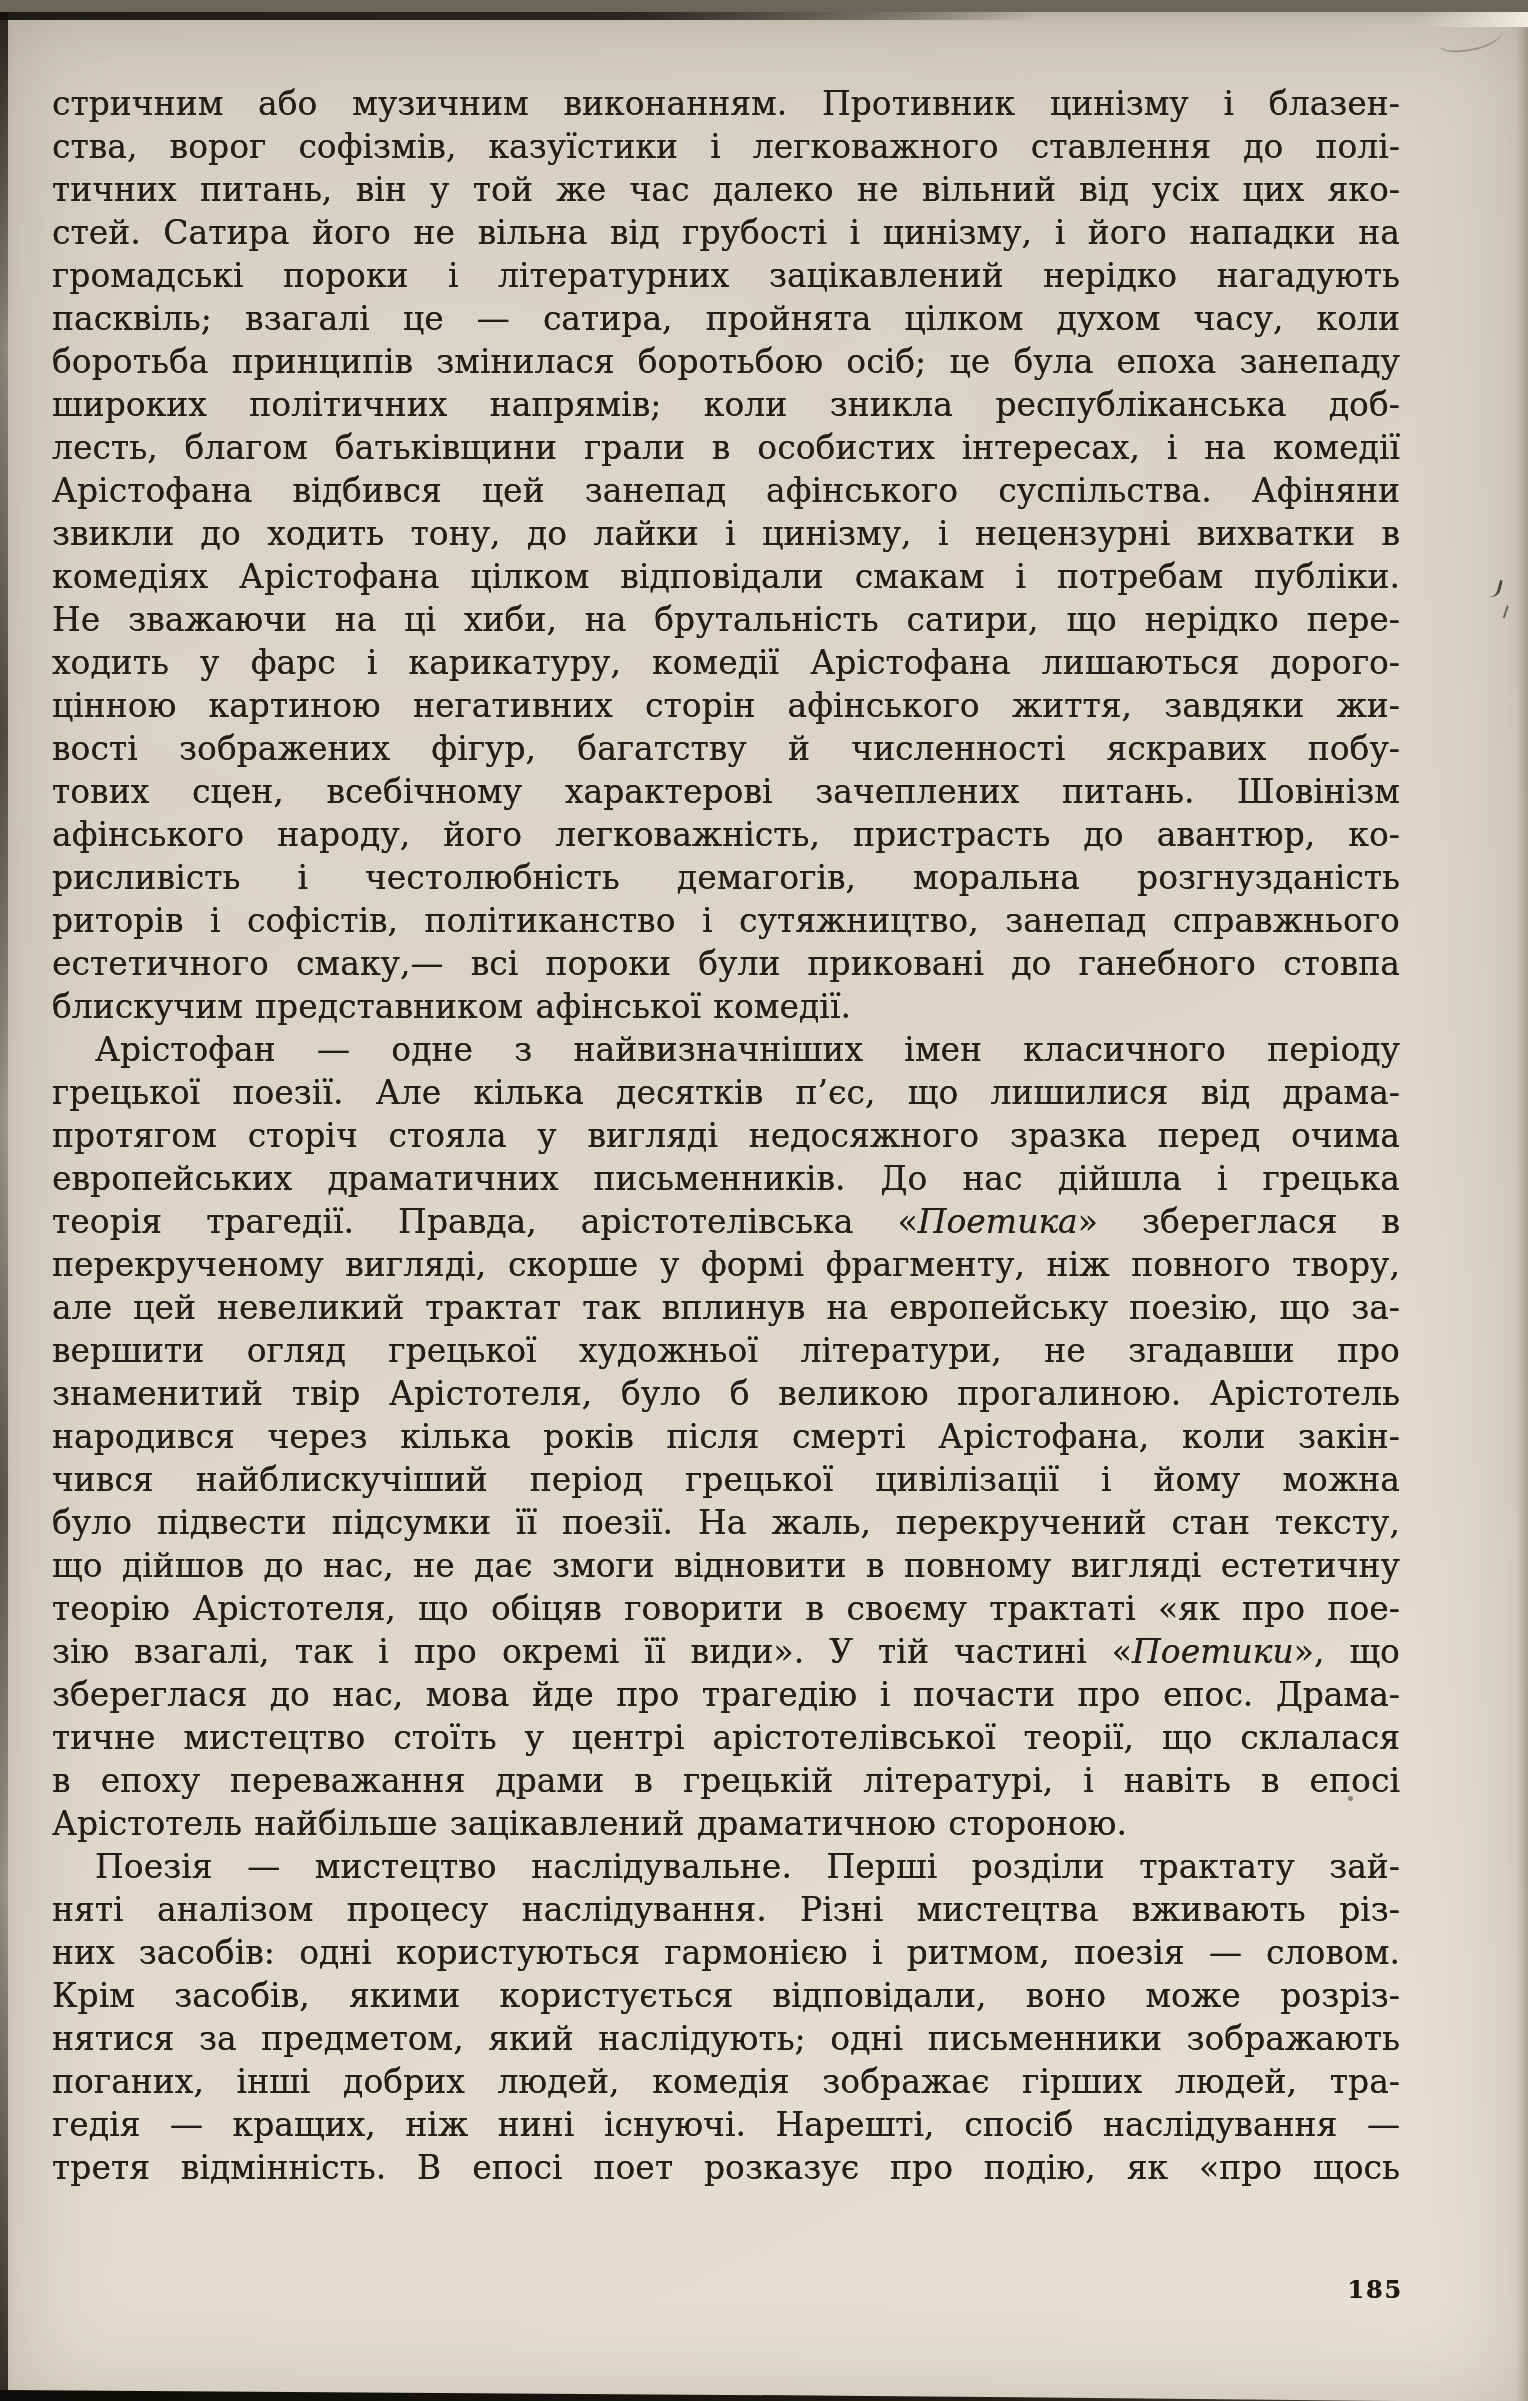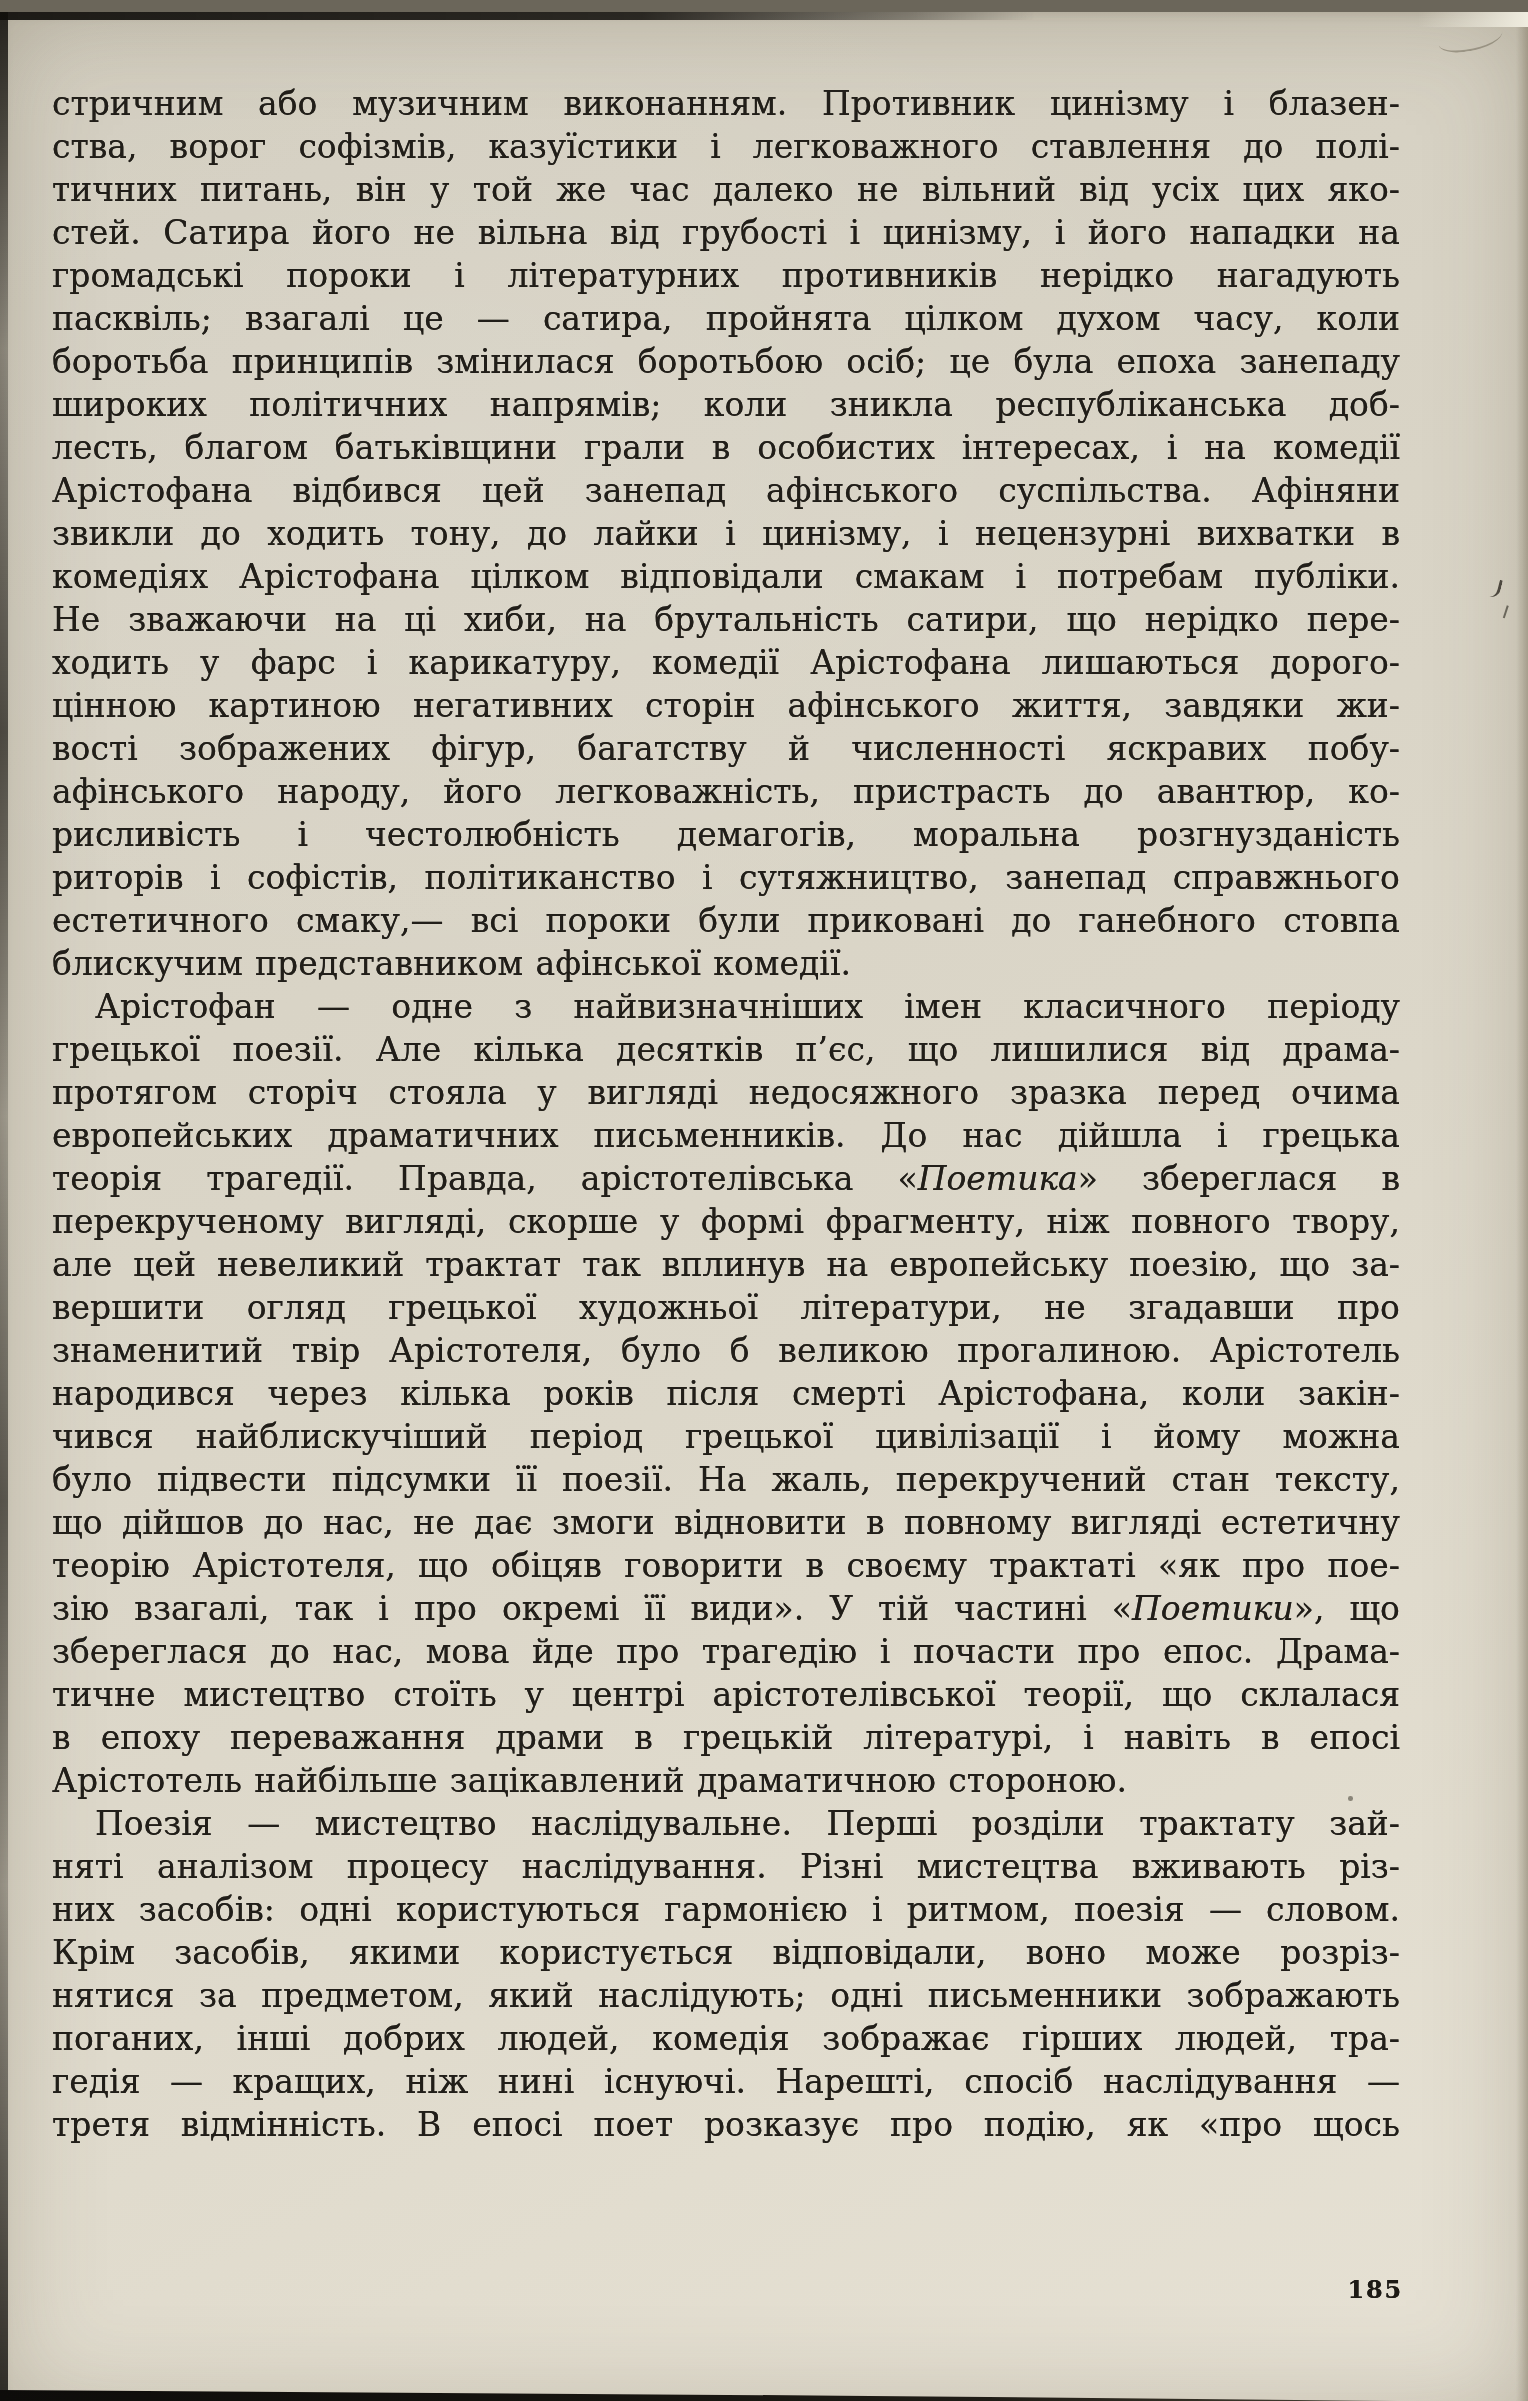--- a/index.html
+++ b/index.html
@@ -108,32 +108,33 @@
   <div class="mark m1"></div>
   <div class="mark m2"></div>
   <div class="mark m3"></div>
   <div class="mark m4"></div>
 
   <div class="text-block">
       <div class="line"><span>стричним або музичним виконанням. Противник цинізму і блазен-</span></div>
       <div class="line"><span>ства, ворог софізмів, казуїстики і легковажного ставлення до полі-</span></div>
       <div class="line"><span>тичних питань, він у той же час далеко не вільний від усіх цих яко-</span></div>
       <div class="line"><span>стей. Сатира його не вільна від грубості і цинізму, і його нападки на</span></div>
-      <div class="line"><span>громадські пороки і літературних противників нерідко нагадують</span></div>
+      <div class="line"><span>громадські пороки і літературних зацікавлений нерідко нагадують</span></div>
       <div class="line"><span>пасквіль; взагалі це — сатира, пройнята цілком духом часу, коли</span></div>
       <div class="line"><span>боротьба принципів змінилася боротьбою осіб; це була епоха занепаду</span></div>
       <div class="line"><span>широких політичних напрямів; коли зникла республіканська доб-</span></div>
       <div class="line"><span>лесть, благом батьківщини грали в особистих інтересах, і на комедії</span></div>
       <div class="line"><span>Арістофана відбився цей занепад афінського суспільства. Афіняни</span></div>
       <div class="line"><span>звикли до ходить тону, до лайки і цинізму, і нецензурні вихватки в</span></div>
       <div class="line"><span>комедіях Арістофана цілком відповідали смакам і потребам публіки.</span></div>
       <div class="line"><span>Не зважаючи на ці хиби, на брутальність сатири, що нерідко пере-</span></div>
       <div class="line"><span>ходить у фарс і карикатуру, комедії Арістофана лишаються дорого-</span></div>
       <div class="line"><span>цінною картиною негативних сторін афінського життя, завдяки жи-</span></div>
       <div class="line"><span>вості зображених фігур, багатству й численності яскравих побу-</span></div>
+      <div class="line"><span>тових сцен, всебічному характерові зачеплених питань. Шовінізм</span></div>
       <div class="line"><span>афінського народу, його легковажність, пристрасть до авантюр, ко-</span></div>
       <div class="line"><span>рисливість і честолюбність демагогів, моральна розгнузданість</span></div>
       <div class="line"><span>риторів і софістів, політиканство і сутяжництво, занепад справжнього</span></div>
       <div class="line"><span>естетичного смаку,— всі пороки були приковані до ганебного стовпа</span></div>
       <div class="line last"><span>блискучим представником афінської комедії.</span></div>
       <div class="line indent"><span>Арістофан — одне з найвизначніших імен класичного періоду</span></div>
       <div class="line"><span>грецької поезії. Але кілька десятків п’єс, що лишилися від драма-</span></div>
       <div class="line"><span>протягом сторіч стояла у вигляді недосяжного зразка перед очима</span></div>
       <div class="line"><span>европейських драматичних письменників. До нас дійшла і грецька</span></div>
       <div class="line"><span>теорія трагедії. Правда, арістотелівська «</span><span class="it">Поетика</span><span>» збереглася в</span></div>

